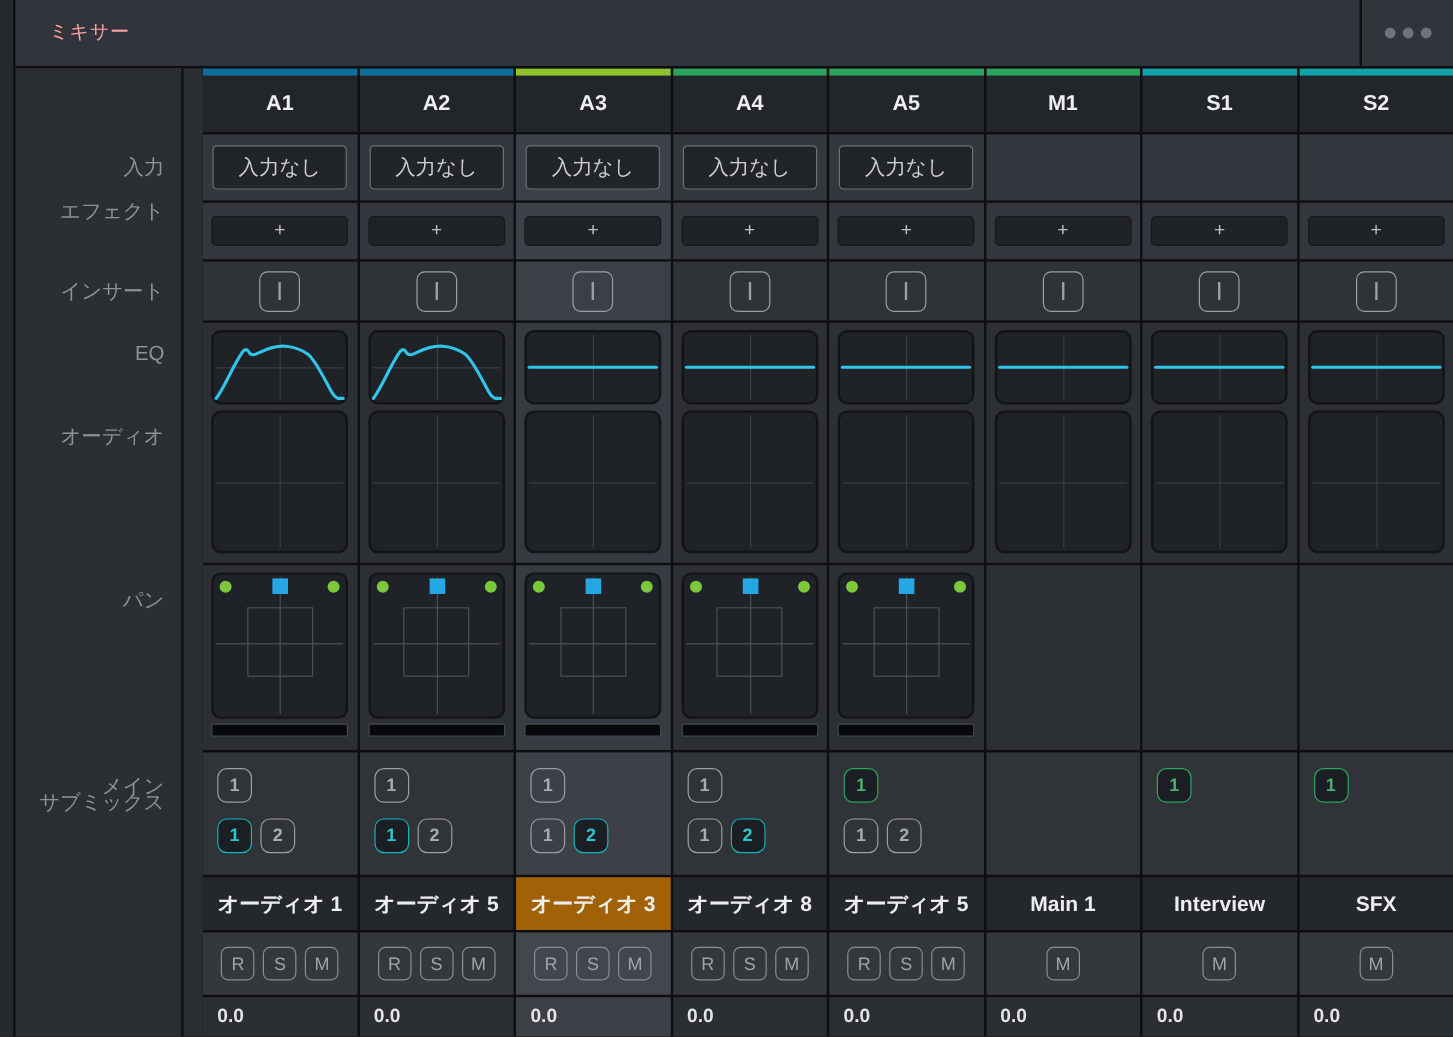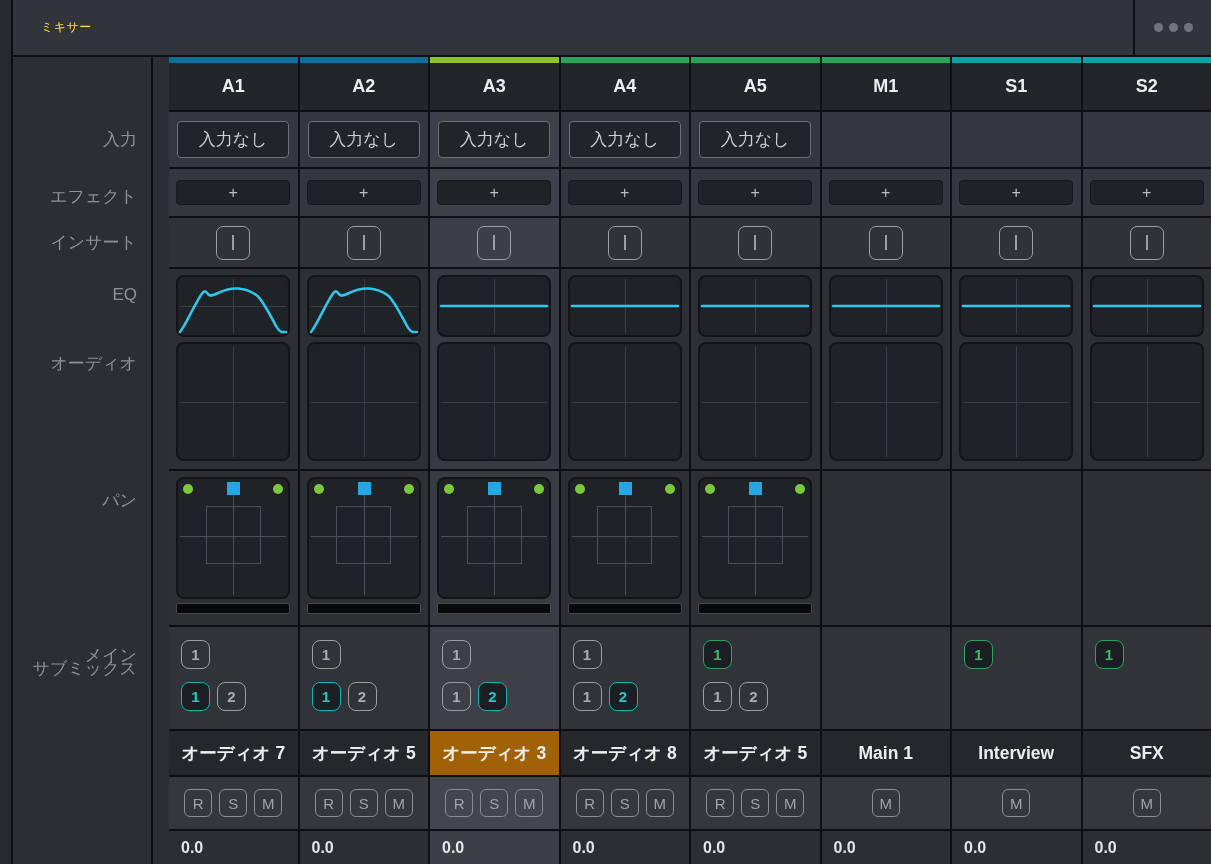--- a/index.html
+++ b/index.html
@@ -3,21 +3,21 @@
 <meta charset="utf-8">
 <style>
   html,body{margin:0;padding:0;background:#17181b;}
   .app{width:1211px;height:864px;display:flex;background:#2b2e33;overflow:hidden;
        font-family:"Liberation Sans","DejaVu Sans",sans-serif;}
   .left-edge{width:11px;flex:none;background:#26292d;border-right:2px solid #0e0f12;}
   .main{flex:1;display:flex;flex-direction:column;min-width:0;}
 
   
   .titlebar{height:55px;flex:none;background:#31343a;border-bottom:2px solid #0e0f12;display:flex;align-items:stretch;}
-  .title{align-self:center;padding-left:28px;font-size:12px;color:#fde047;letter-spacing:.5px;}
+  .title{align-self:center;padding-left:28px;font-size:16px;color:#fca5a5;letter-spacing:.5px;}
   .menu-zone{margin-left:auto;width:76px;border-left:2px solid #0e0f12;display:flex;align-items:center;justify-content:center;gap:6px;cursor:pointer;}
   .dot{width:9px;height:9px;border-radius:50%;background:#70747a;}
 
   
   .body{flex:1;display:flex;min-height:0;}
   .labels{width:138px;flex:none;position:relative;background:#2b2e33;border-right:2px solid #0e0f12;}
   .rlabel{position:absolute;right:14px;font-size:17px;color:#8f9297;white-space:nowrap;}
 
   .channels{flex:1;min-width:0;display:grid;grid-auto-flow:column;grid-auto-columns:1fr;
     grid-template-rows:53px 55px 47px 49px 200px 154px 102px 44px 52px 1fr;
@@ -109,21 +109,21 @@
       <div class="menu-zone">
         <span class="dot"></span>
         <span class="dot"></span>
         <span class="dot"></span>
       </div>
     </div>
 
     <div class="body">
       <div class="labels">
         <span class="rlabel" style="top:71px">入力</span>
-        <span class="rlabel" style="top:128px">エフェクト</span>
+        <span class="rlabel" style="top:108px">エフェクト</span>
         <span class="rlabel" style="top:174px">インサート</span>
         <span class="rlabel" style="top:228px">EQ</span>
         <span class="rlabel" style="top:295px">オーディオ</span>
         <span class="rlabel" style="top:432px">パン</span>
         <span class="rlabel" style="top:587px">メイン</span>
         <span class="rlabel" style="top:600px">サブミックス</span>
       </div>
 
       <div class="channels">
 
@@ -170,21 +170,21 @@
           <div class="cell c-mains">
             <div class="bus-row">
                 <button class="bus-btn">1</button>
               </div>
             <div class="bus-row">
               <button class="bus-btn on-teal">1</button>
               <button class="bus-btn">2</button>
             </div>
           </div>
           <div class="cell c-name">
-              <span class="track-name">オーディオ 7</span>
+              <span class="track-name">オーディオ 1</span>
             </div>
           <div class="cell c-rsm">
             <button class="rsm-btn">R</button>
             <button class="rsm-btn">S</button>
             <button class="rsm-btn">M</button>
           </div>
           <div class="cell c-vol">
               <span class="vol-text">0.0</span>
             </div>
         </div>

